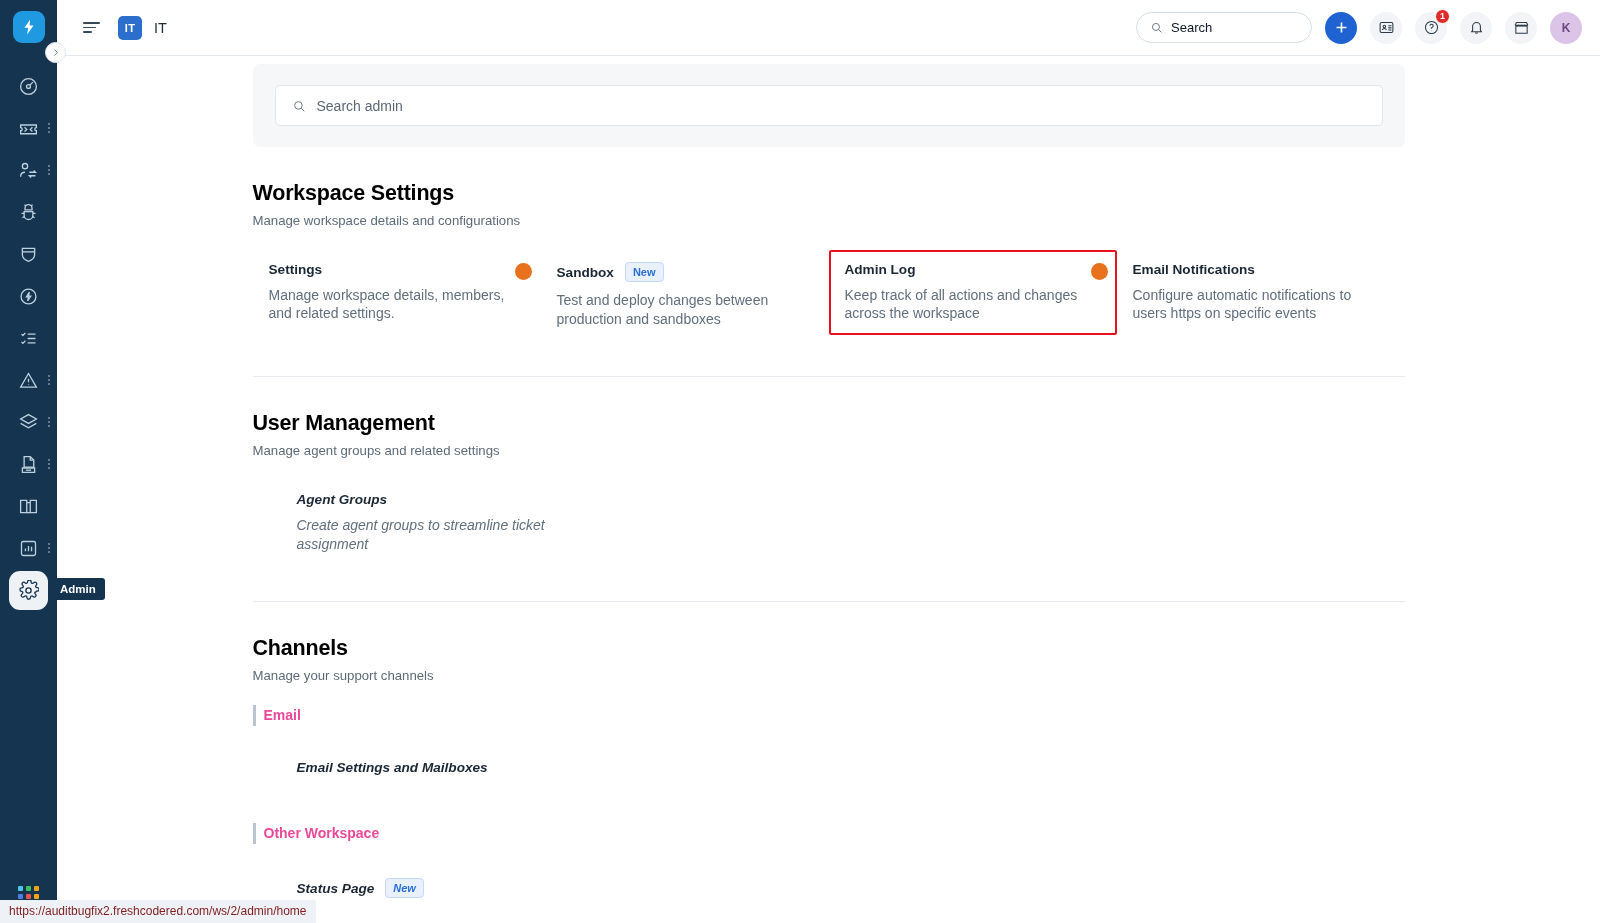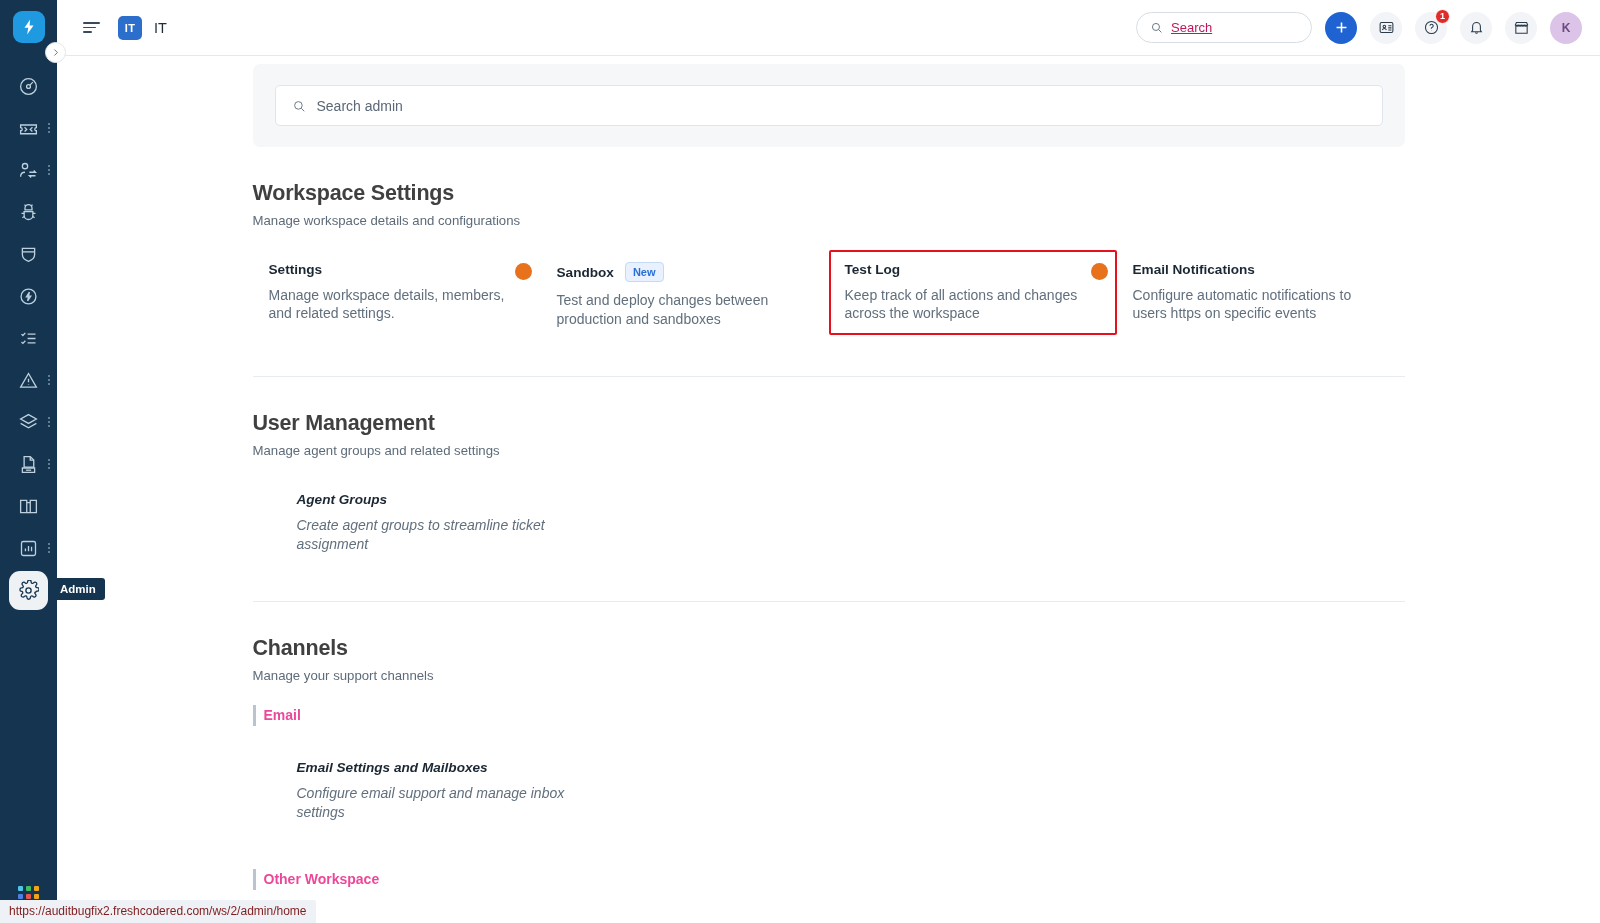--- a/index.html
+++ b/index.html
@@ -85,21 +85,21 @@
     background: #2c6ecb; color:#fff; font-size:11px; font-weight:700;
     display:flex; align-items:center; justify-content:center; letter-spacing:.3px;
   }
   .ws-name { margin-left: 12px; font-size: 14.5px; color: #1f2d3a; }
   .top-right { margin-left:auto; display:flex; align-items:center; gap:13px; padding-right: 18px; }
   .search-pill {
     width: 176px; height: 31px; border: 1px solid #d7dee5; border-radius: 17px;
     display:flex; align-items:center; gap:8px; padding: 0 13px; cursor: text;
   }
   .search-pill svg { width:13px; height:13px; stroke:#5e6d7b; stroke-width:1.7; fill:none; }
-  .search-pill span { font-size: 13px; color: #be185d; text-decoration: underline; }
+  .search-pill span { font-size: 13px; color: #0f172a; }
   .icon-round {
     width: 32px; height: 32px; border-radius: 50%;
     display:flex; align-items:center; justify-content:center;
     background: #f2f4f7; position: relative; cursor:pointer;
   }
   .icon-round.plus { background: #1f63d3; }
   .icon-round.plus svg { stroke:#fff; stroke-width:2.2; }
   .icon-round svg { width: 17px; height: 17px; stroke:#2b3b4a; stroke-width:1.5; fill:none; }
   .icon-round.avatar { background:#dcc4e8; color:#6b4c7d; font-size:12px; font-weight:600; }
   .badge-count {
@@ -122,21 +122,21 @@
     padding: 21px 22px; margin-top: 8px;
   }
   .admin-search {
     height: 41px; background:#fff; border:1px solid #e0e6ec; border-radius:5px;
     display:flex; align-items:center; gap:11px; padding: 0 16px; cursor:text;
   }
   .admin-search svg { width:14px; height:14px; stroke:#6b7886; stroke-width:1.7; fill:none; }
   .admin-search span { font-size: 14px; color:#5b6775; }
 
   .section { padding-top: 34px; }
-  .section-title { font-size: 21.5px; font-weight: 700; color:#404040; letter-spacing:-0.2px; }
+  .section-title { font-size: 21.5px; font-weight: 700; color:#000000; letter-spacing:-0.2px; }
   .section-sub { font-size: 13.2px; color:#5d6b79; margin-top: 7px; }
 
   .cards { display: flex; margin-top: 22px; }
   .card-col { width: 288px; position: relative; display:flex; align-items:flex-start; }
   .card {
     padding: 10px 14px 10px 14px;
     border: 2px solid transparent; border-radius: 2px;
     width: 100%; cursor: pointer;
   }
   .card.highlight { border-color: #e8101c; }
@@ -434,21 +434,21 @@
                 <span class="card-title">Sandbox</span>
                 <span class="pill-new">New</span>
               </div>
               <div class="card-desc">Test and deploy changes between production and sandboxes</div>
             </div>
           </div>
 
           <div class="card-col">
             <div class="card highlight">
               <div class="card-head">
-                <span class="card-title">Test Log</span>
+                <span class="card-title">Admin Log</span>
               </div>
               <div class="card-desc">Keep track of all actions and changes across the workspace</div>
             </div>
           </div>
 
           <div class="card-col">
             <span class="dot-orange"></span>
             <div class="card">
               <div class="card-head">
                 <span class="card-title">Email Notifications</span>
@@ -485,21 +485,20 @@
         <div class="section-sub">Manage your support channels</div>
 
         <div class="chan-label">Email</div>
 
         <div class="cards group">
           <div class="card-col">
             <div class="card">
               <div class="card-head">
                 <span class="card-title">Email Settings and Mailboxes</span>
               </div>
-              <div class="card-desc">Configure email support and manage inbox settings</div>
             </div>
           </div>
         </div>
 
         <div class="chan-label" style="margin-top:36px">Other Workspace</div>
 
         <div class="cards group">
           <div class="card-col">
             <div class="card">
               <div class="card-head">

